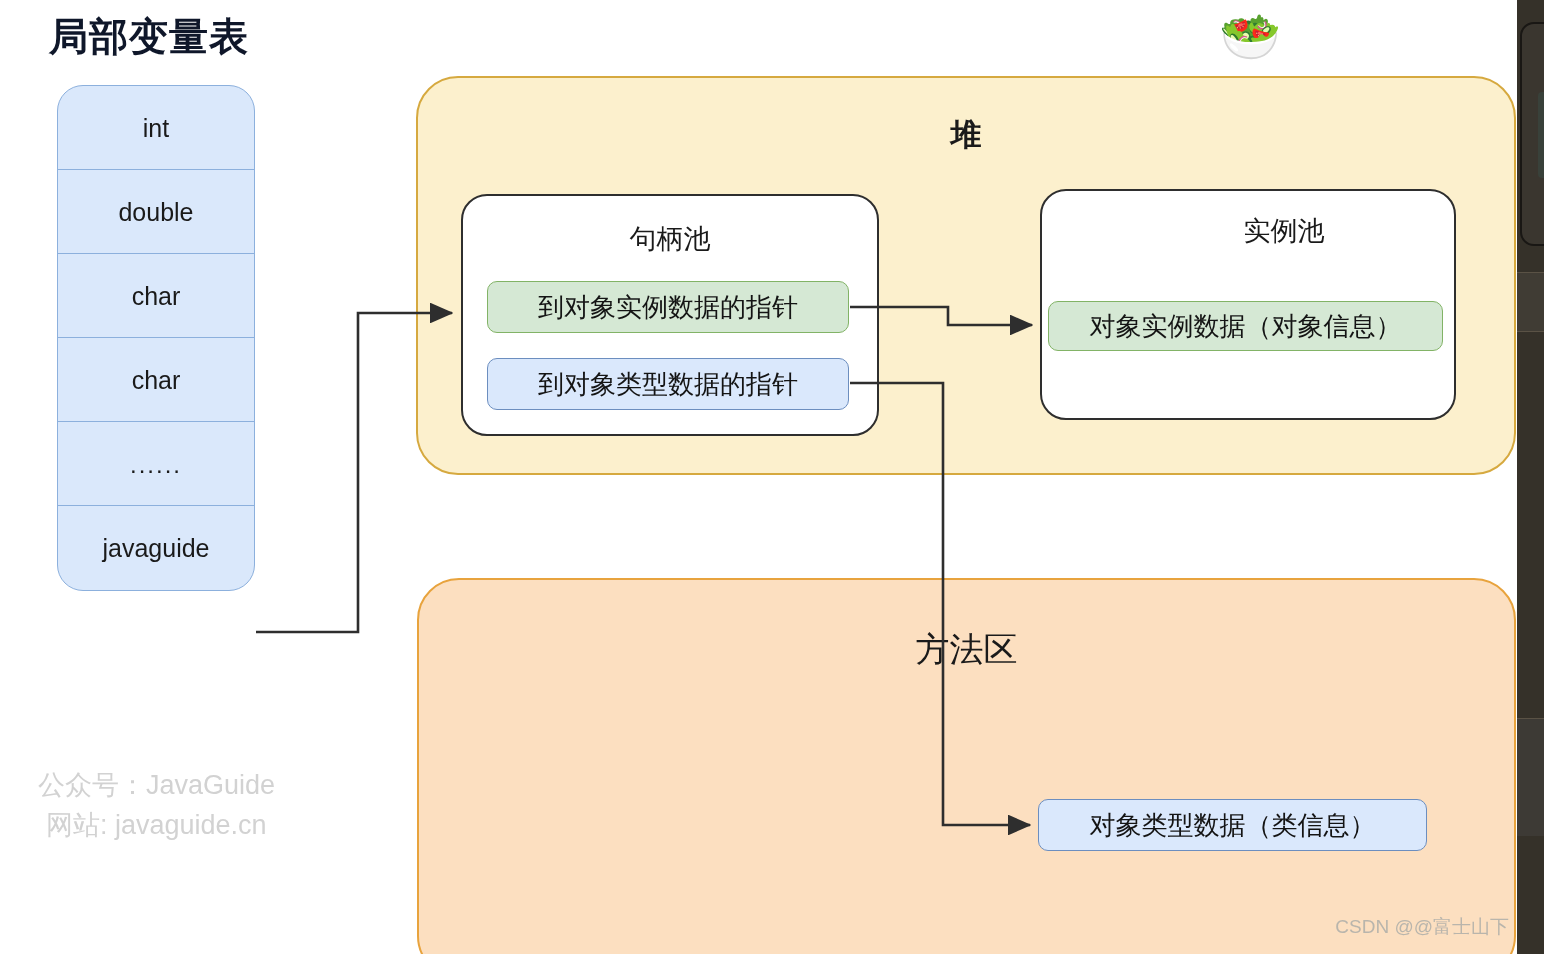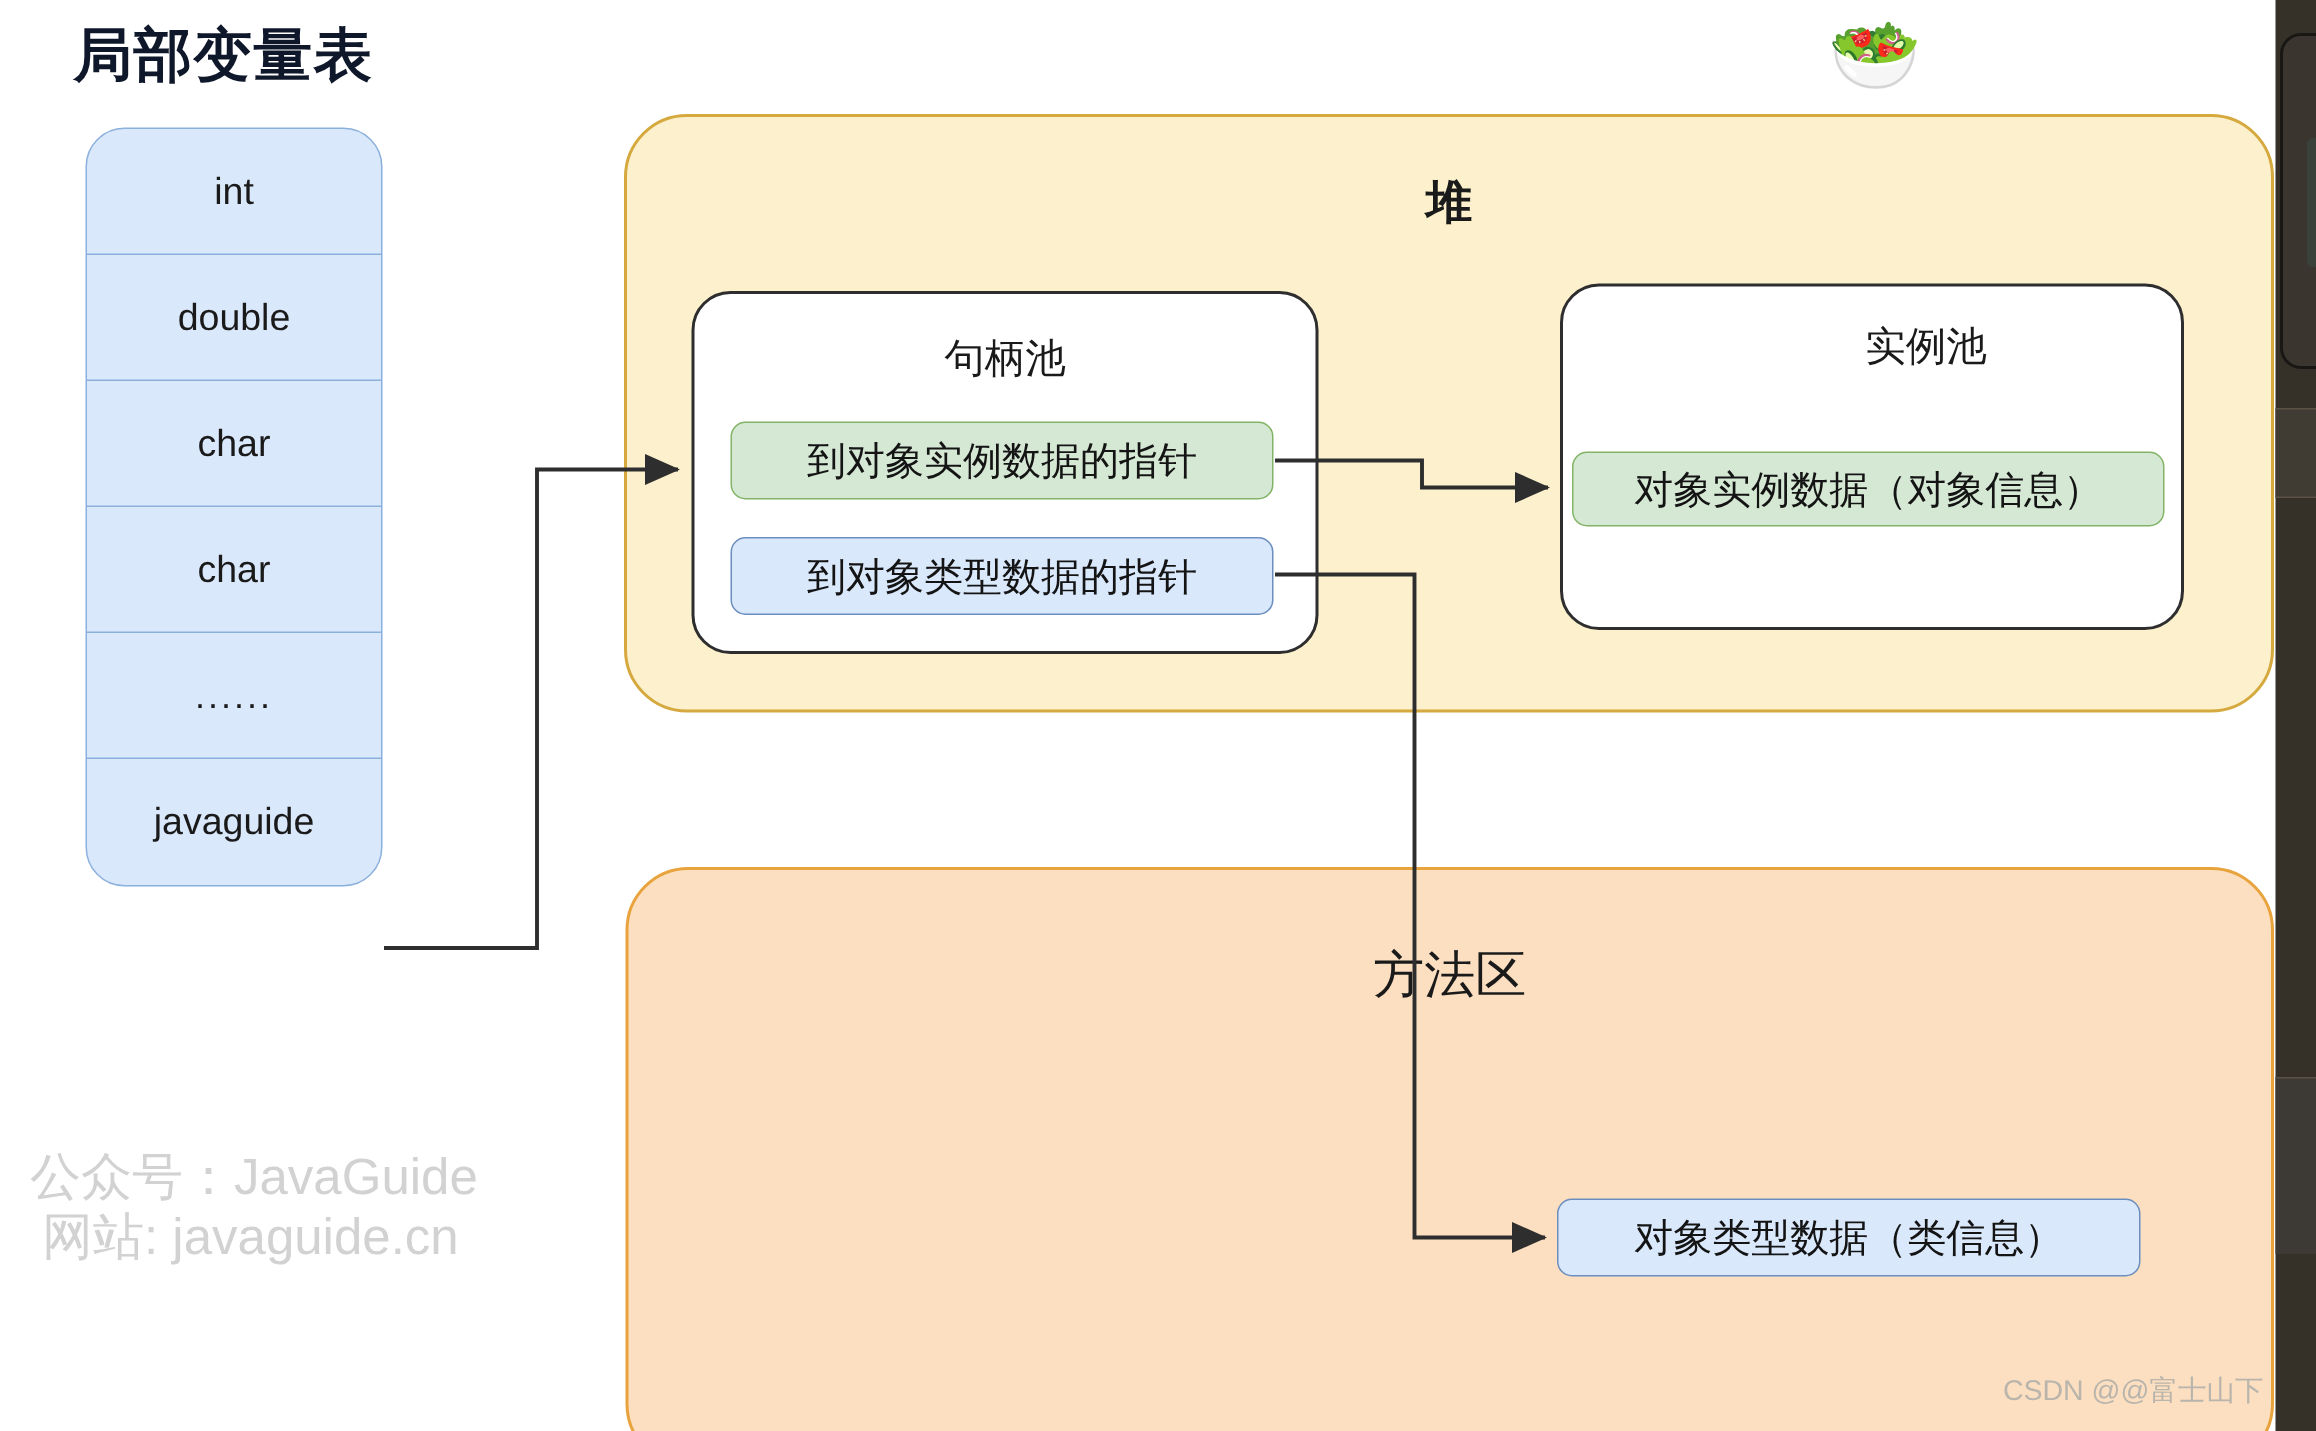--- a/index.html
+++ b/index.html
@@ -242,23 +242,23 @@
     left: 0;
     top: 0;
     width: 1544px;
     height: 954px;
     pointer-events: none;
   }
 
   
   .wm-javaguide {
     position: absolute;
-    left: 20px;
+    left: 38px;
     top: 765px;
-    font-size: 34px;
+    font-size: 27px;
     color: #d2d2d2;
     line-height: 40px;
     white-space: nowrap;
   }
   .wm-javaguide .line2 {
     padding-left: 8px;
   }
   .wm-csdn {
     position: absolute;
     right: 35px;

